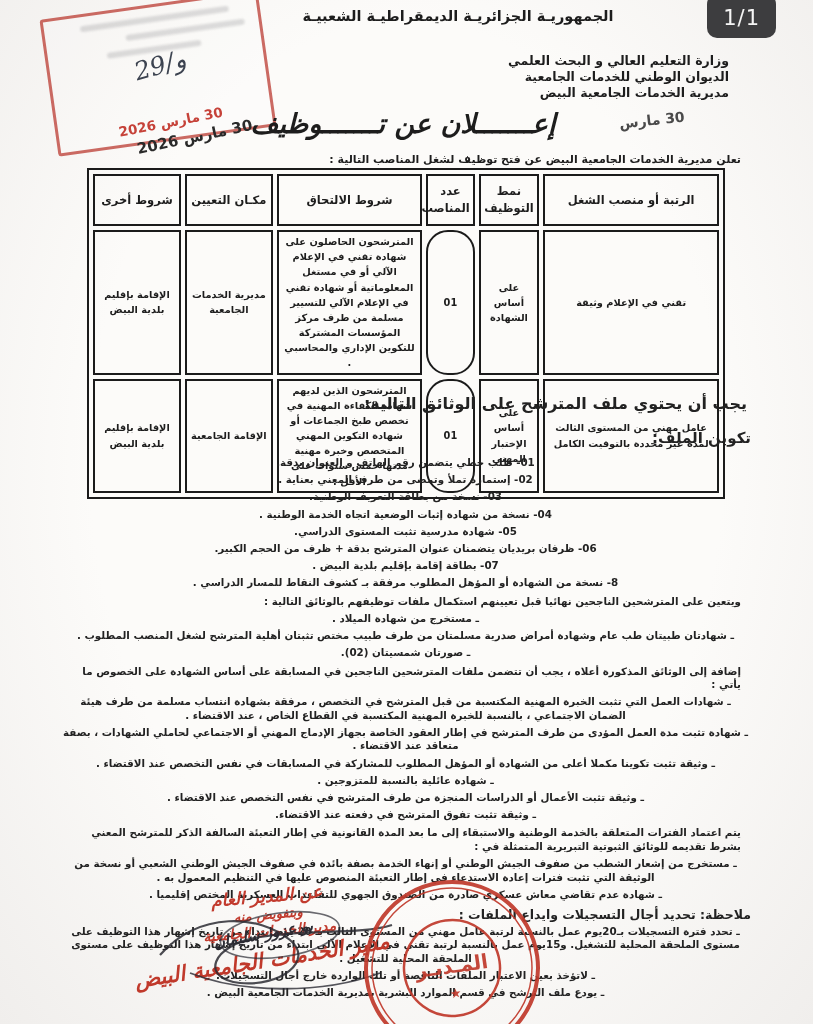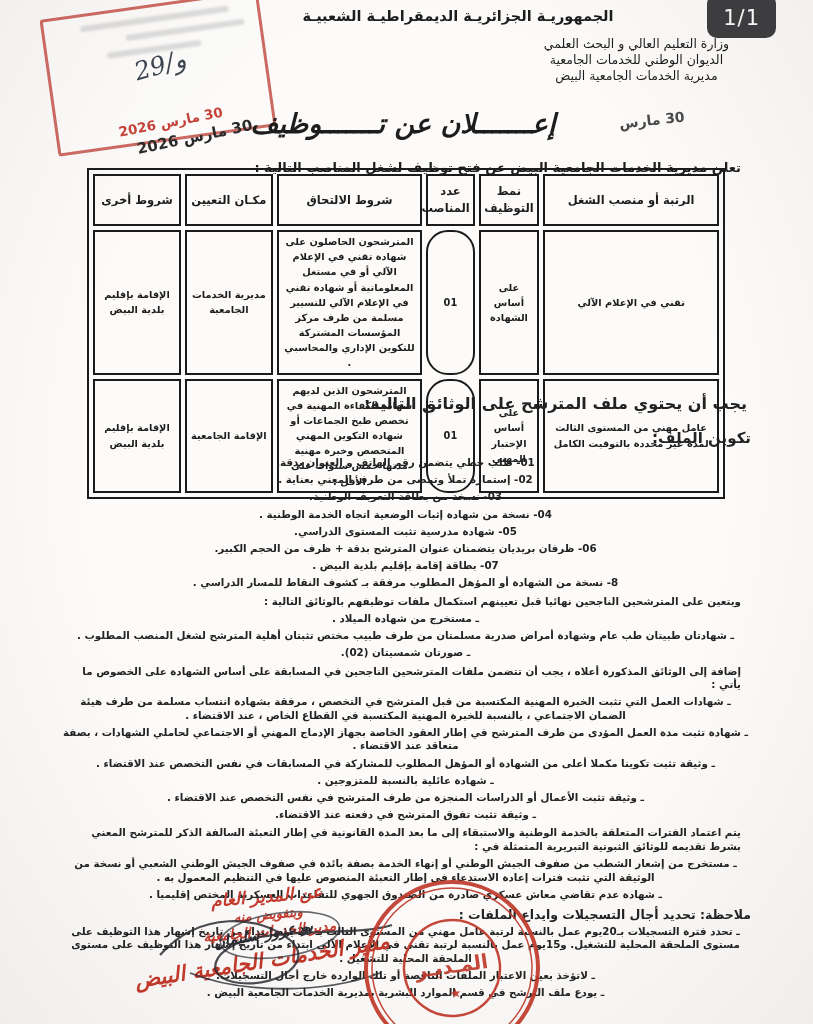--- a/index.html
+++ b/index.html
@@ -7,25 +7,25 @@
     position:relative;width:813px;height:1024px;margin:0 auto;overflow:hidden;
     background:radial-gradient(ellipse at 50% 45%, #fcfbf9 55%, #f0eeec 100%);
     font-family:"DejaVu Sans","Liberation Sans",sans-serif;color:#1d1d1d;direction:rtl;
   }
   
   .page-badge{position:absolute;top:-6px;right:37px;background:#3d3d3f;color:#f5f5f5;
     padding:12px 16px 8px;border-radius:10px;font-size:21px;direction:ltr;letter-spacing:1px;}
   
   .republic{position:absolute;top:8px;right:165px;width:380px;text-align:center;
     font-weight:bold;font-size:14.5px;}
-  .ministry-block{position:absolute;top:36px;right:84px;text-align:center;font-weight:normal;
+  .ministry-block{position:absolute;top:53px;right:84px;text-align:right;font-weight:bold;
     font-size:12.5px;line-height:16px;}
   .doc-title{position:absolute;top:108px;right:200px;width:420px;text-align:center;
     font-size:27px;font-weight:bold;font-style:italic;}
-  .intro{position:absolute;top:153px;right:72px;font-weight:bold;font-size:13px;margin-top:7px;}
+  .intro{position:absolute;top:153px;right:72px;font-weight:bold;font-size:11px;}
   
   .stamp-box{position:absolute;top:4px;right:545px;width:214px;height:132px;
     border:3px solid rgba(186,57,48,.75);border-radius:3px;transform:rotate(-8deg);
     background:rgba(255,255,255,.15);}
   .faint-line{height:6px;background:rgba(110,110,115,.22);filter:blur(1px);
     border-radius:3px;margin:9px 14px 0;}
   .stamp-number{position:absolute;top:44px;right:78px;font-size:25px;color:#3c4350;
     font-family:"DejaVu Serif","Liberation Serif",serif;font-style:italic;
     transform:rotate(-8deg);direction:ltr;}
   .stamp-box-date{position:absolute;bottom:8px;right:48px;font-size:13.5px;font-weight:bold;
@@ -104,21 +104,21 @@
     <tbody>
         <tr>
       <th>الرتبة أو منصب الشغل</th>
       <th>نمط التوظيف</th>
       <th>عدد المناصب</th>
       <th>شروط الالتحاق</th>
       <th>مكـان التعيين</th>
       <th>شروط أخرى</th>
     </tr>
     <tr>
-      <td>تقني في الإعلام الآلي</td>
+      <td>تقني في الإعلام وثيقة</td>
       <td>على أساس الشهادة</td>
       <td class="cnt">01</td>
       <td class="cond">المترشحون الحاصلون على شهادة تقني في الإعلام الآلي أو في مستغل المعلوماتية أو شهادة تقني في الإعلام الآلي للتسيير مسلمة من طرف مركز المؤسسات المشتركة للتكوين الإداري والمحاسبي .</td>
       <td>مديرية الخدمات الجامعية</td>
       <td>الإقامة بإقليم بلدية البيض</td>
     </tr>
     <tr>
       <td>عامل مهني من المستوى الثالث لمدة غير محددة بالتوقيت الكامل</td>
       <td>على أساس الإختبار المهني</td>
       <td class="cnt">01</td>

